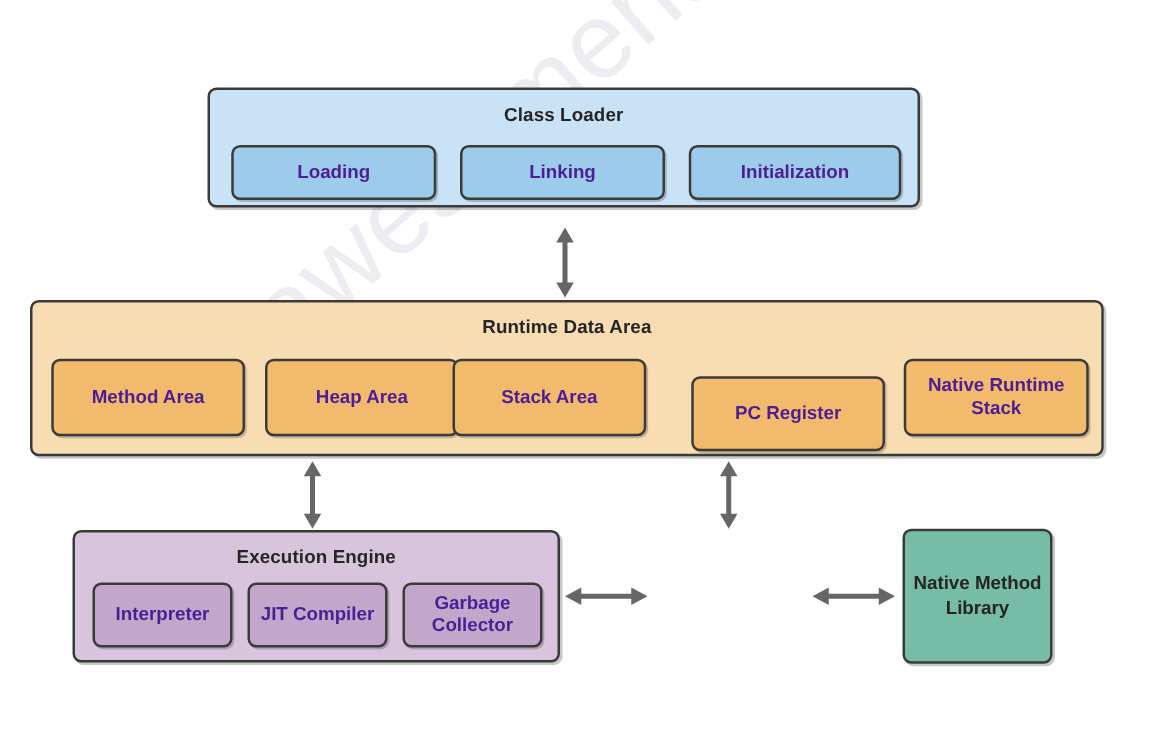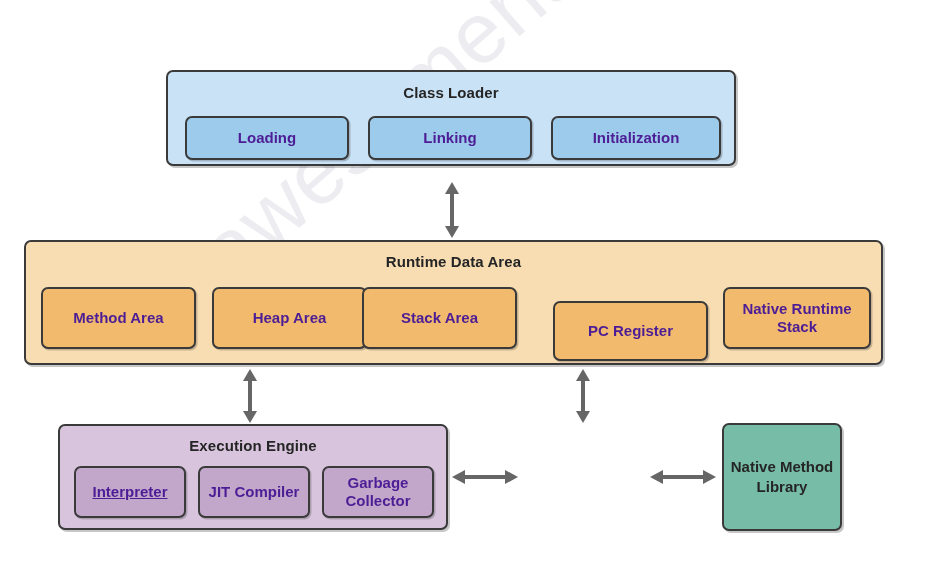--- a/index.html
+++ b/index.html
@@ -154,21 +154,21 @@
     <svg width="16" height="54" viewBox="0 0 16 54">
       <line x1="8" y1="9" x2="8" y2="45" stroke="#666666" stroke-width="4"></line>
       <polygon points="8,0 15,12 1,12" fill="#666666"></polygon>
       <polygon points="8,54 15,42 1,42" fill="#666666"></polygon>
     </svg>
   </div>
 
   <div class="group c-purple-outer" style="left:58px; top:424px; width:390px; height:106px;">
     <div class="group-title" style="top:11px;">Execution Engine</div>
 
-    <div class="chip c-purple-inner" style="left:14px; top:40px; width:112px; height:52px;text-decoration:underline;">Interpreter</div>
+    <div class="chip c-purple-inner" style="left:14px; top:40px; width:112px; height:52px;">Interpreter</div>
 
     <div class="chip c-purple-inner" style="left:138px; top:40px; width:112px; height:52px;">JIT Compiler</div>
 
     <div class="chip c-purple-inner" style="left:262px; top:40px; width:112px; height:52px;">Garbage Collector</div>
   </div>
 
   <div class="arrow" style="left:452px; top:469px; width:66px; height:16px;">
     <svg width="66" height="16" viewBox="0 0 66 16">
       <line x1="10" y1="8" x2="56" y2="8" stroke="#666666" stroke-width="4"></line>
       <polygon points="0,8 13,1 13,15" fill="#666666"></polygon>

